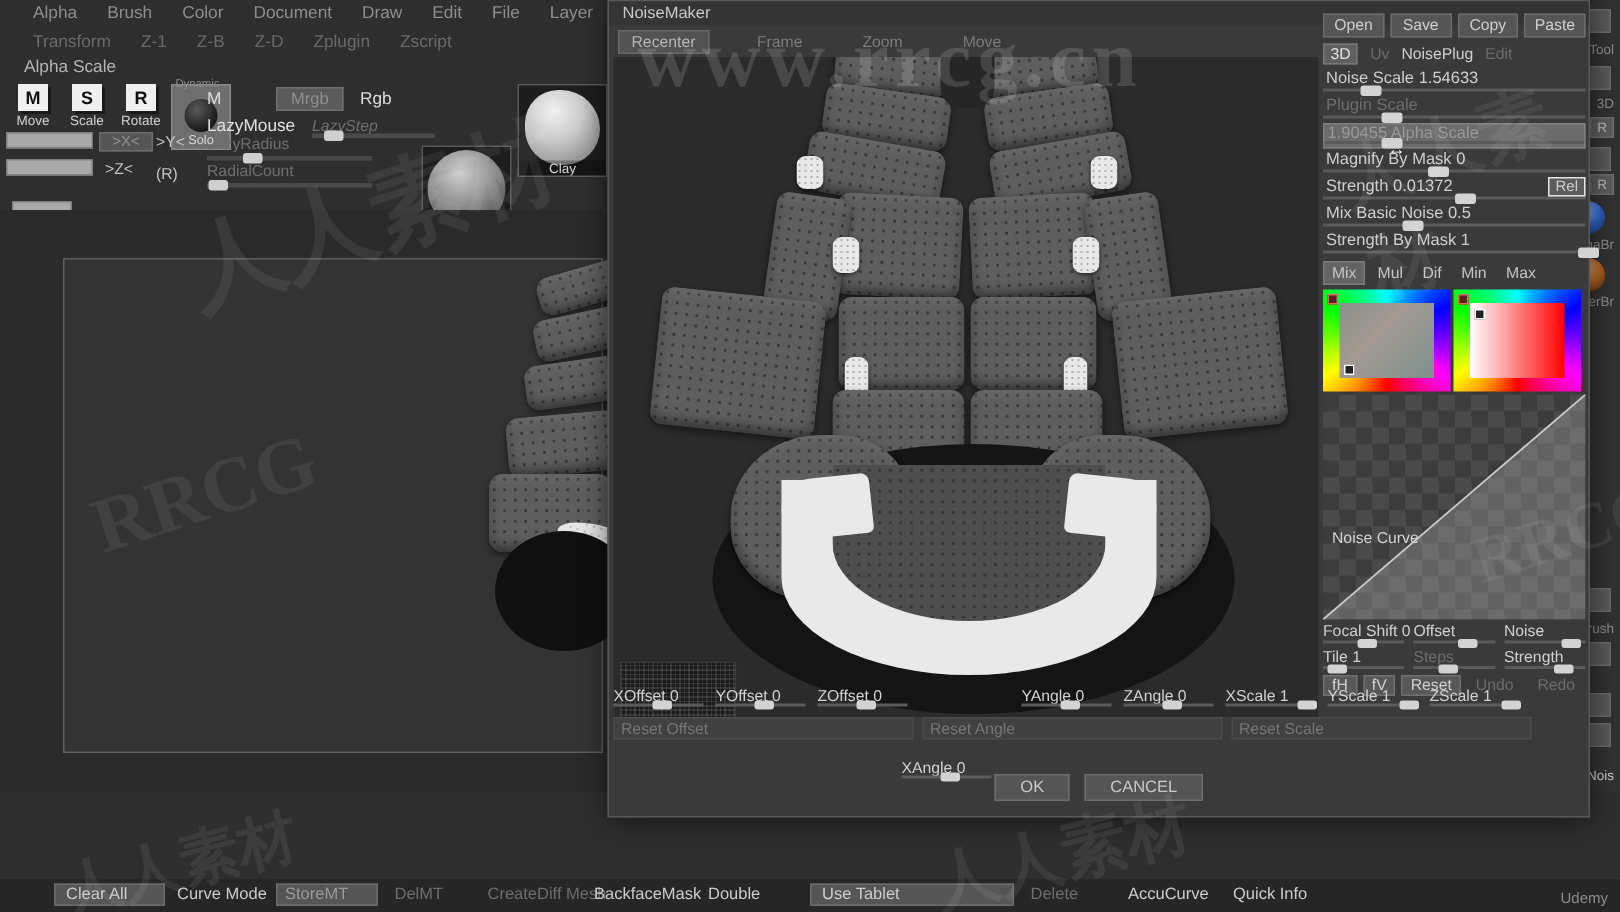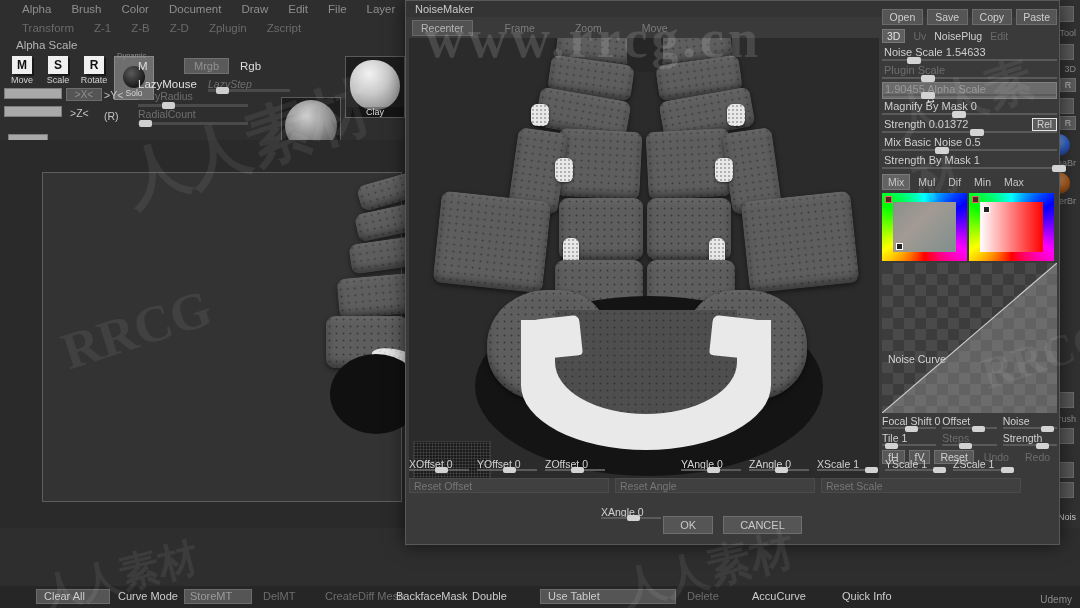--- a/index.html
+++ b/index.html
@@ -390,21 +390,21 @@
       <div class="sb-box" style="left:184px; top:3px; width:68px;"></div>
       <div class="sb-item" style="left:190px; top:4px; color:#9a9a9a;">StoreMT</div>
       <div class="sb-item dim" style="left:263px; top:4px;">DelMT</div>
       <div class="sb-item dim" style="left:325px; top:4px;">CreateDiff Mesh</div>
       <div class="sb-item" style="left:396px; top:4px;">BackfaceMask</div>
       <div class="sb-item" style="left:472px; top:4px;">Double</div>
       <div class="sb-box" style="left:540px; top:3px; width:136px;"></div>
       <div class="sb-item" style="left:548px; top:4px;">Use Tablet</div>
       <div class="sb-item dim" style="left:687px; top:4px;">Delete</div>
       <div class="sb-item" style="left:752px; top:4px;">AccuCurve</div>
-      <div class="sb-item" style="left:822px; top:4px;margin-left:20px;">Quick Info</div>
+      <div class="sb-item" style="left:822px; top:4px;">Quick Info</div>
       <div class="udemy">Udemy</div>
     </div>
   </div>
 
   <div class="nm-dialog">
 
     <div class="nm-title">NoiseMaker</div>
 
     <div class="nm-topbtns" id="nm-nav">
         <div class="nm-tb">Recenter</div>

